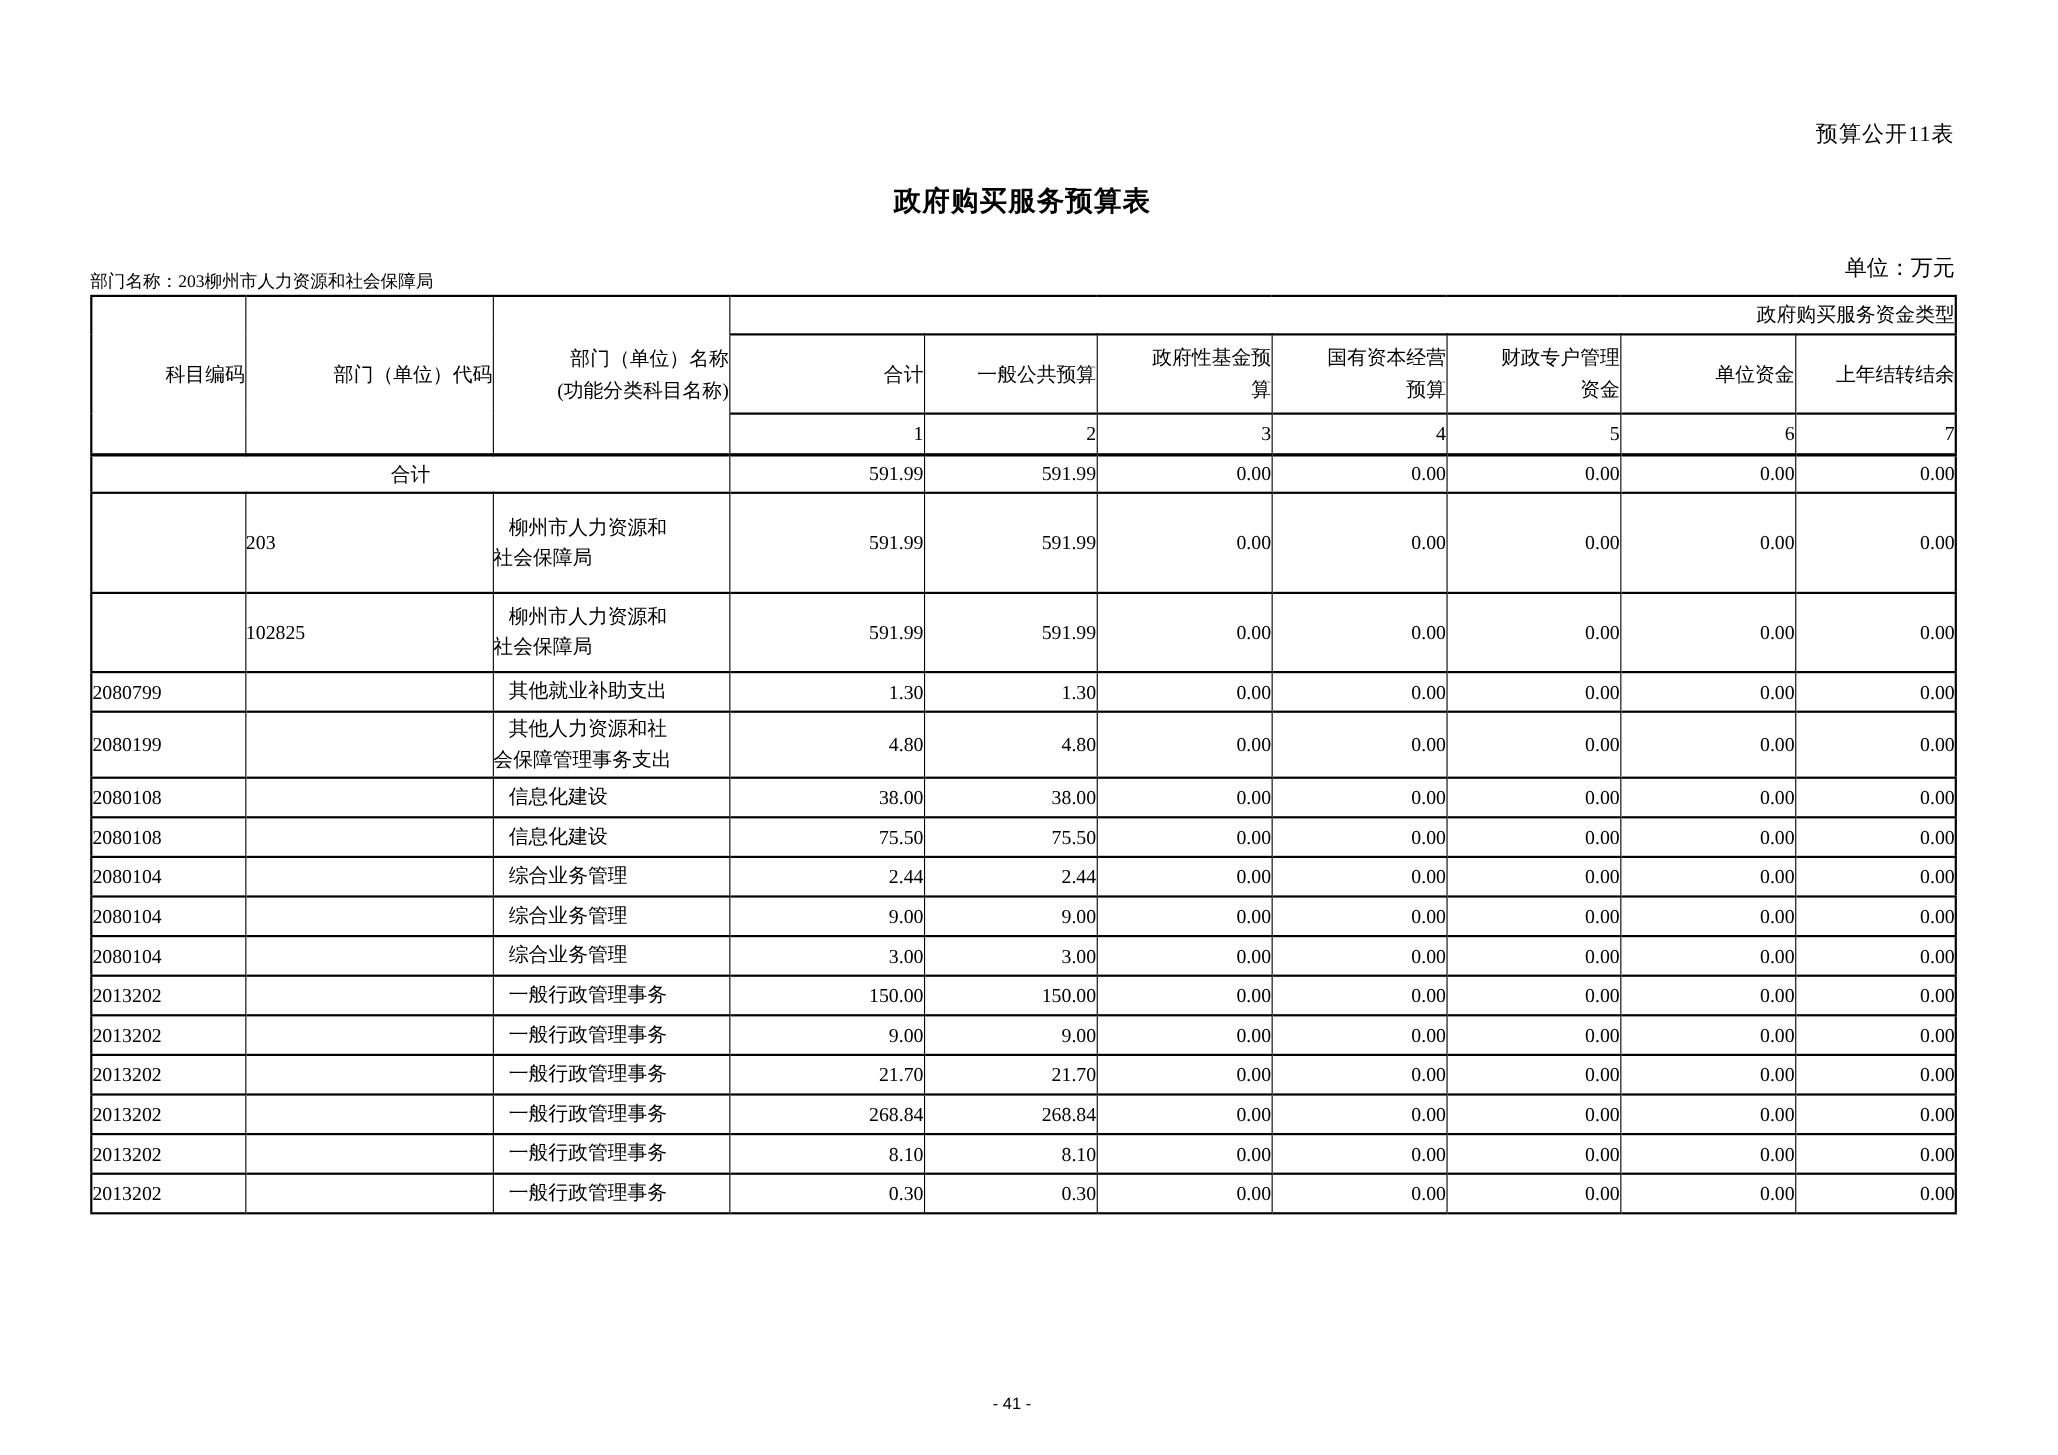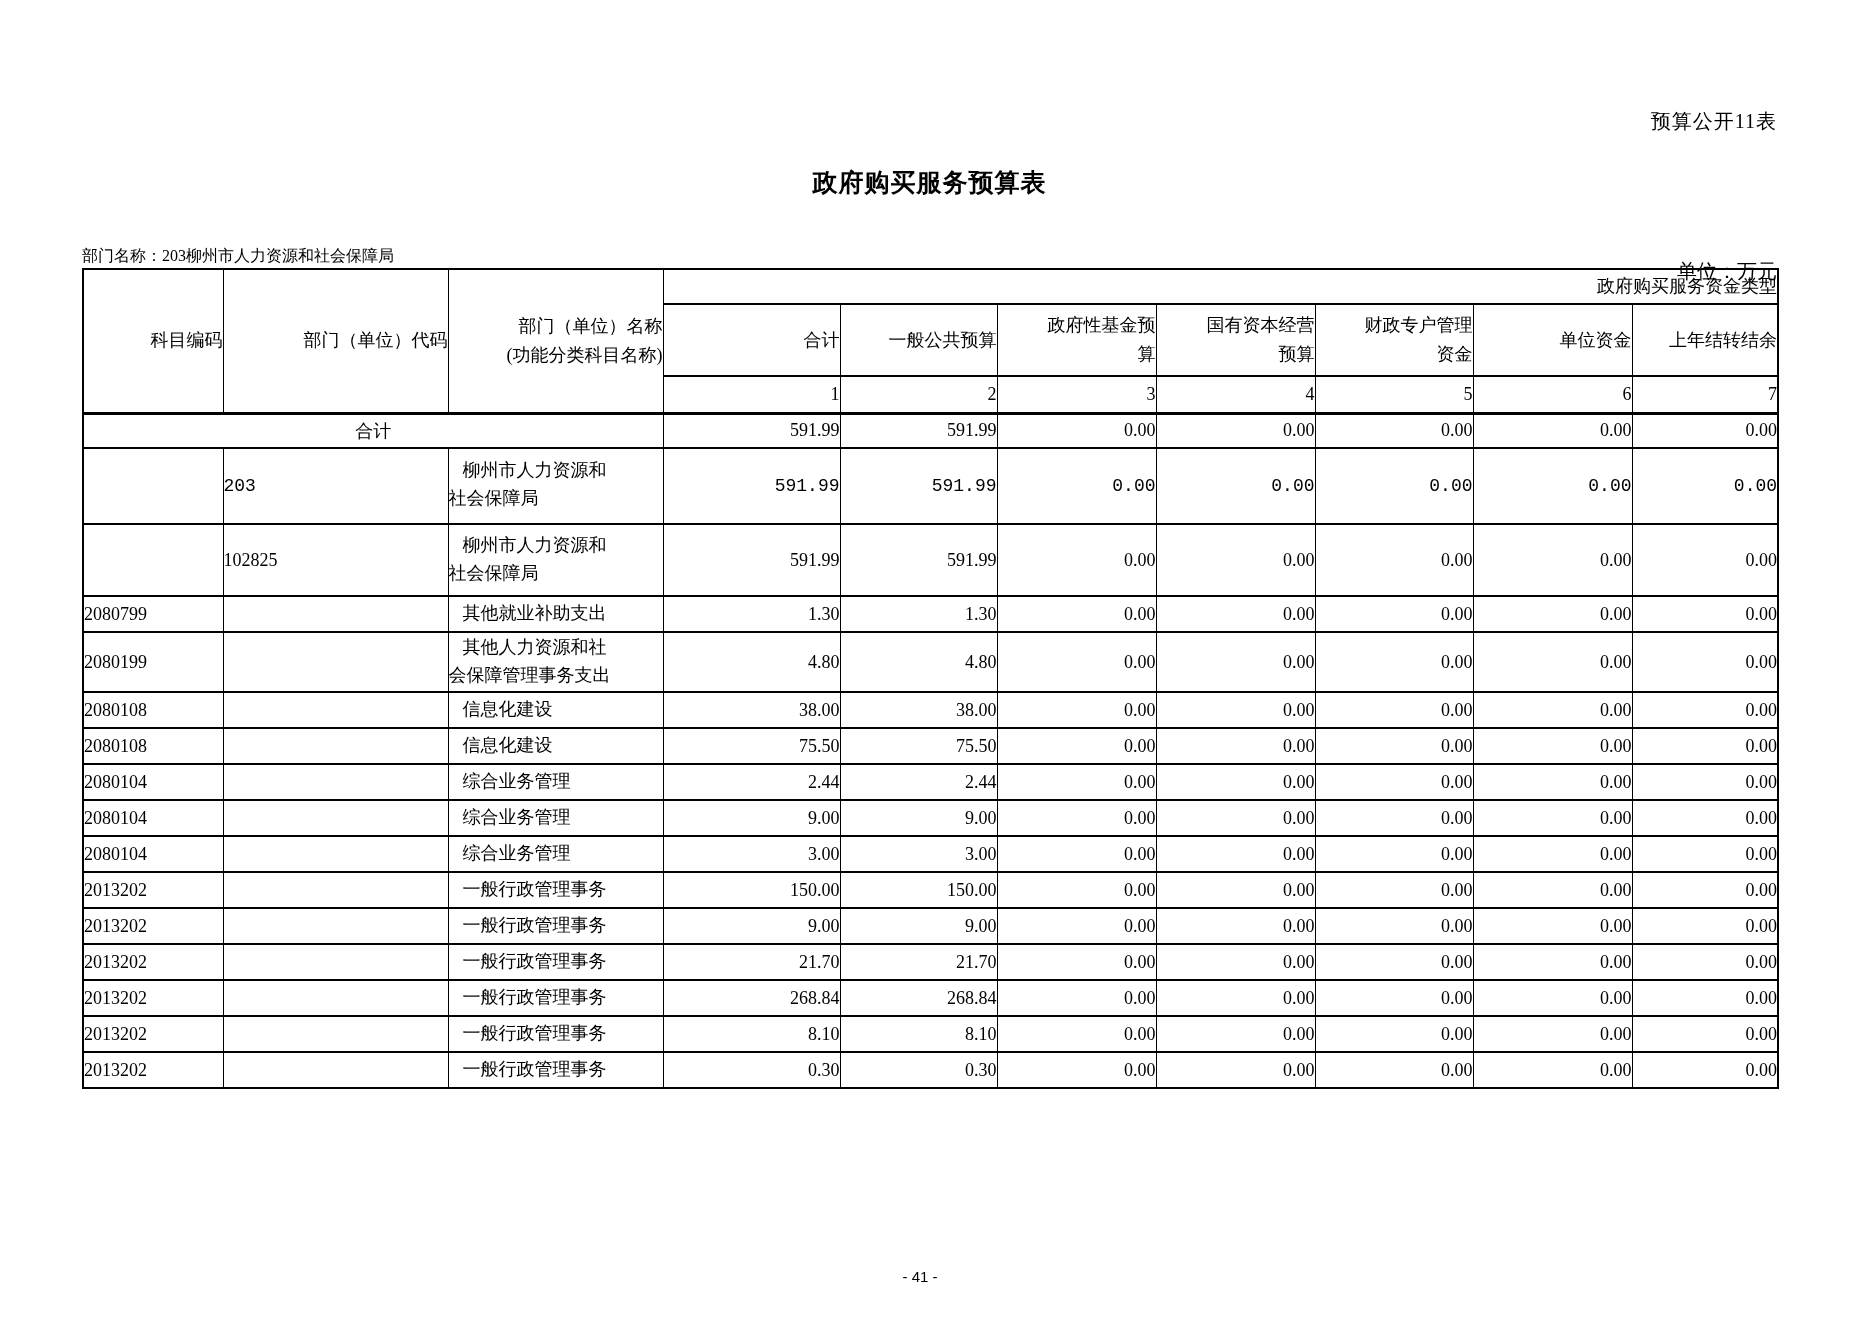--- a/index.html
+++ b/index.html
@@ -35,21 +35,20 @@
     position: absolute;
     top: 246px;
     left: 82px;
     font-size: 16px;
   }
   .unit-line {
     position: absolute;
     top: 230px;
     right: 94px;
     font-size: 20px;
-    margin-top: 28px;
   }
   table.budget {
     position: absolute;
     top: 268px;
     left: 82px;
     width: 1695px;
     table-layout: fixed;
     border-collapse: collapse;
     border: 2px solid #000;
   }
@@ -142,21 +141,21 @@
       <tr style="height: 35px;">
         <td class="cell-total-label" colspan="3">合计</td>
         <td class="cell-num">591.99</td>
         <td class="cell-num">591.99</td>
         <td class="cell-num">0.00</td>
         <td class="cell-num">0.00</td>
         <td class="cell-num">0.00</td>
         <td class="cell-num">0.00</td>
         <td class="cell-num">0.00</td>
       </tr>
-      <tr style="height: 76px; font-family: Liberation Mono, monospace;">
+      <tr style="height: 91px;">
         <td class="cell-code"></td>
         <td class="cell-dept">203</td>
         <td class="cell-name">柳州市人力资源和
 社会保障局</td>
         <td class="cell-num">591.99</td>
         <td class="cell-num">591.99</td>
         <td class="cell-num">0.00</td>
         <td class="cell-num">0.00</td>
         <td class="cell-num">0.00</td>
         <td class="cell-num">0.00</td>

